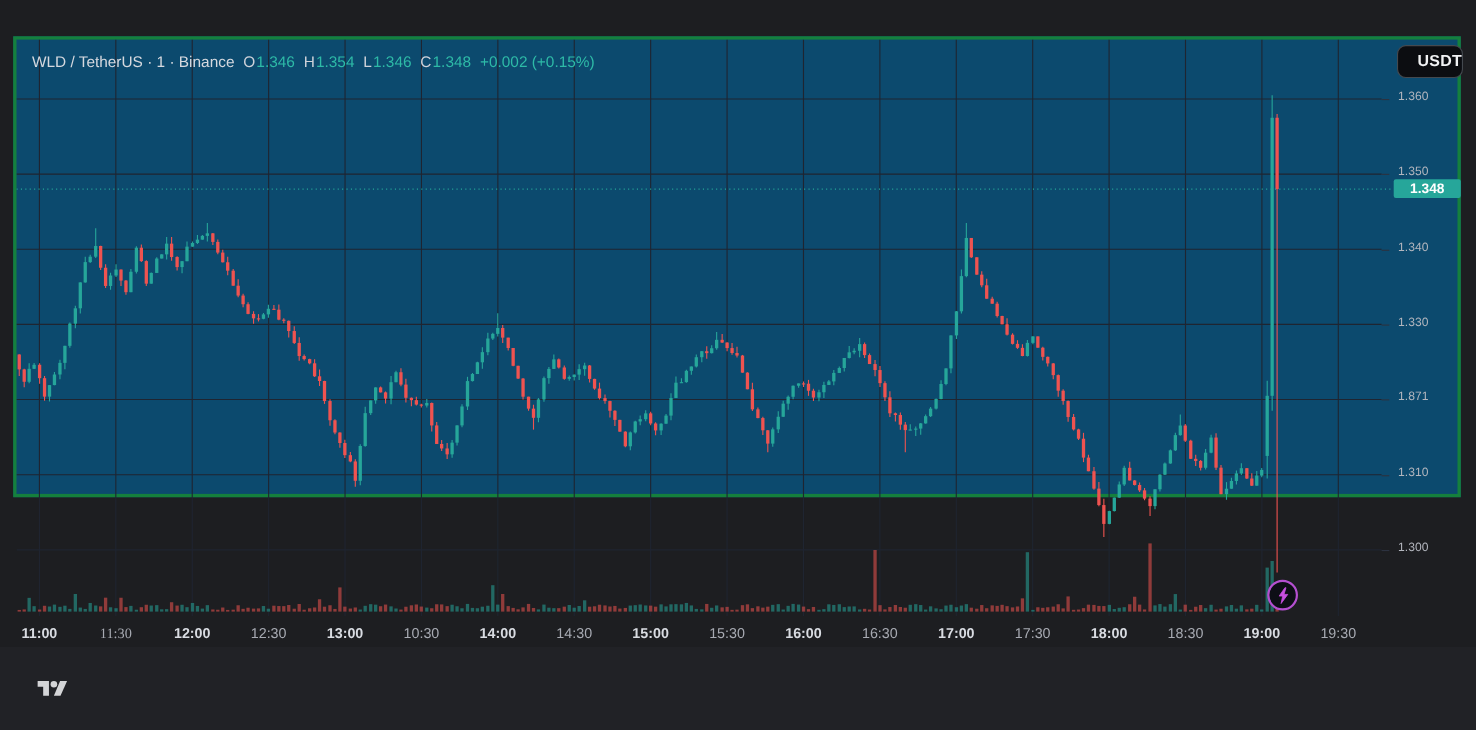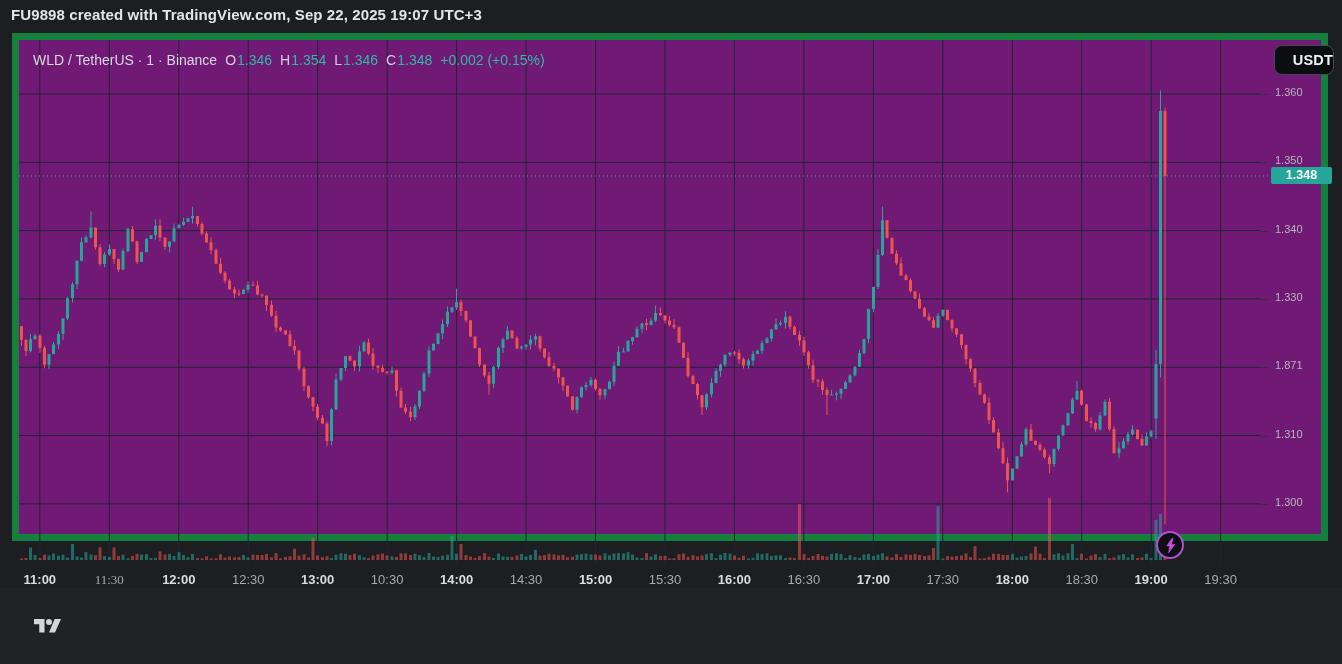--- a/index.html
+++ b/index.html
@@ -4,22 +4,22 @@
 <style>
   html,body{margin:0;padding:0;background:#1d1e21;width:1342px;height:664px;overflow:hidden;
     font-family:"Liberation Sans",sans-serif;-webkit-font-smoothing:antialiased;}
   .stage{position:relative;width:1342px;height:664px;background:#1d1e21;}
 
   
   .topbar{position:absolute;left:0;top:0;width:1342px;height:33px;}
   .topbar .ttl{position:absolute;left:11px;top:6px;font-size:15px;font-weight:700;color:#e4e5e7;letter-spacing:.1px;}
 
   
-  .pane{position:absolute;left:12px;top:33px;width:1316px;height:508px;background:#701a75;
-    border:7px solid #15803d;box-sizing:border-box;}
+  .pane{position:absolute;left:12px;top:33px;width:1316px;height:419px;background:#0c4a6e;
+    border:3px solid #15803d;box-sizing:border-box;}
   #chart{position:absolute;left:0;top:0;}
 
   
   .legend{position:absolute;left:14px;top:12px;display:flex;align-items:baseline;gap:8px;
     font-size:14px;white-space:nowrap;z-index:3;}
   .legend .sym{color:#d6d9df;}
   .legend .oh{color:#cfd2da;}
   .legend .oh b{font-weight:400;color:#2ebaa7;margin-left:1px;}
   .legend .chg{color:#2ebaa7;}
 
@@ -50,23 +50,20 @@
   
   .bottombar{position:absolute;left:0;top:588px;width:1342px;height:76px;background:#212226;}
   .tv-logo{position:absolute;left:34px;top:0;height:76px;display:flex;align-items:center;gap:9px;cursor:pointer;}
   .tv-logo .brand{font-size:27px;font-weight:700;color:#d4d5d7;letter-spacing:-.2px;}
 </style>
 </head>
 <body>
 
 <div class="stage">
 
-  <div class="topbar">
-    <span class="ttl">FU9898 created with TradingView.com, Sep 22, 2025 19:07 UTC+3</span>
-  </div>
 
   <div class="pane">
     <svg id="chart" width="1314" height="553">
         <g>
           <line x1="20.83768656716418" y1="0" x2="20.83768656716418" y2="524" stroke="#1f2531" stroke-width="1"></line>
           <line x1="90.29664179104478" y1="0" x2="90.29664179104478" y2="524" stroke="#1f2531" stroke-width="1"></line>
           <line x1="159.75559701492537" y1="0" x2="159.75559701492537" y2="524" stroke="#1f2531" stroke-width="1"></line>
           <line x1="229.21455223880596" y1="0" x2="229.21455223880596" y2="524" stroke="#1f2531" stroke-width="1"></line>
           <line x1="298.6735074626866" y1="0" x2="298.6735074626866" y2="524" stroke="#1f2531" stroke-width="1"></line>
           <line x1="368.1324626865672" y1="0" x2="368.1324626865672" y2="524" stroke="#1f2531" stroke-width="1"></line>

